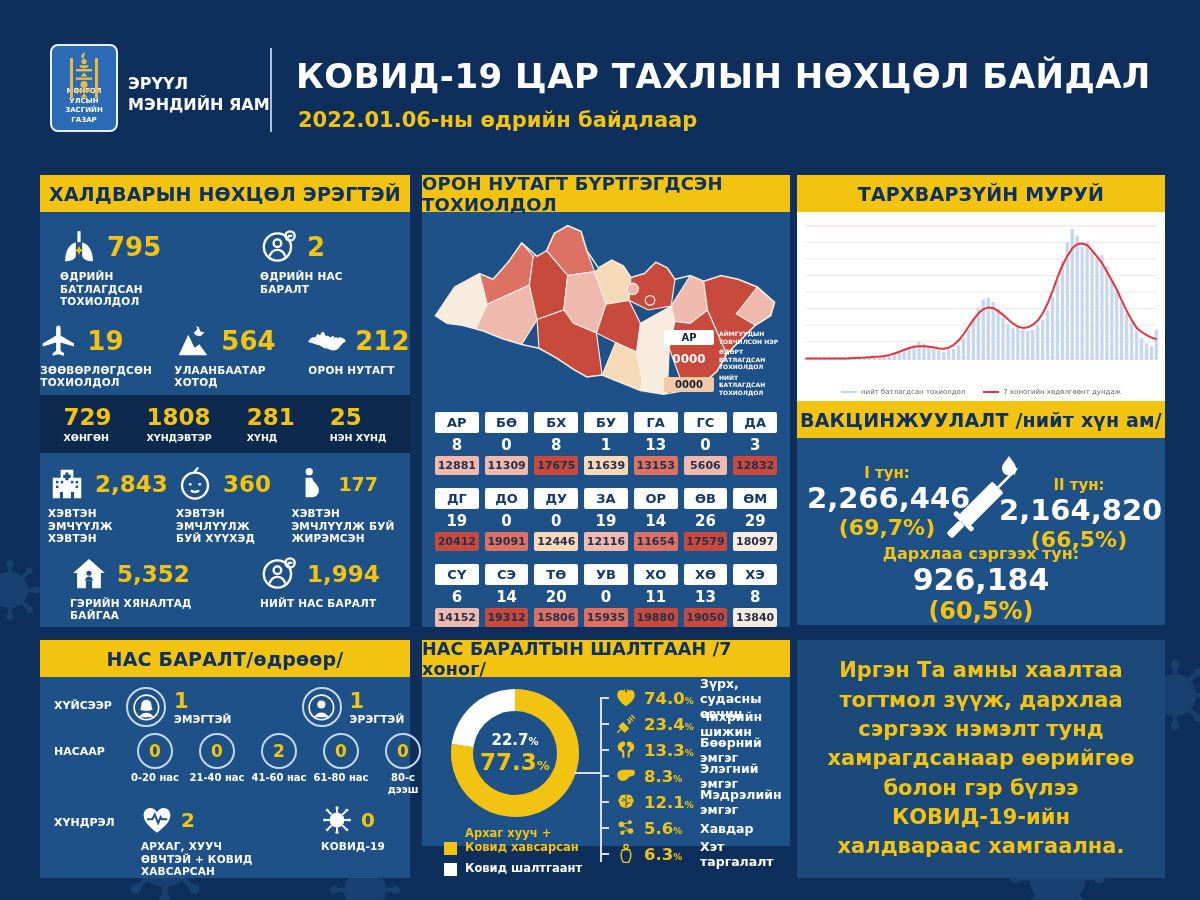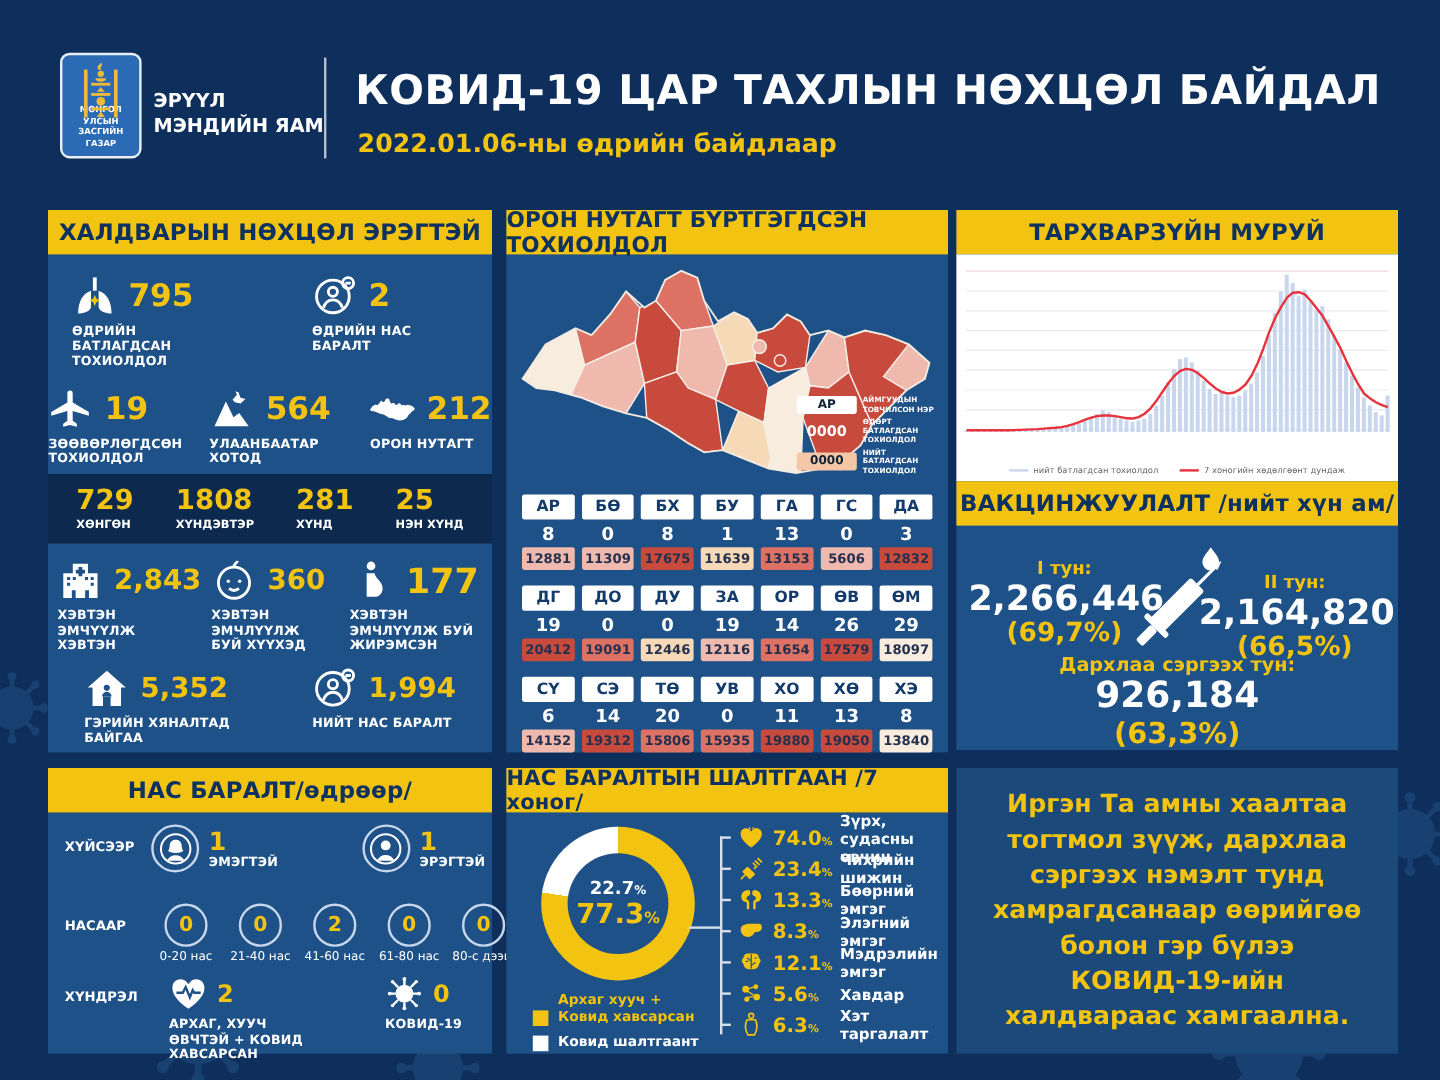--- a/index.html
+++ b/index.html
@@ -50,21 +50,21 @@
   #p-deaths{left:40px;top:640px;width:370px;height:238px;}
   .d-row{display:flex;align-items:flex-start;padding:0 10px 0 14px;}
   .d-cat{width:72px;color:#fff;font-size:11px;font-weight:bold;flex:none;padding-top:12px;}
   .d-group{display:flex;align-items:center;gap:8px;}
   .circle-icon{width:40px;height:40px;border:2px solid #C6D7EC;border-radius:50%;color:#fff;display:flex;align-items:center;justify-content:center;box-sizing:border-box;}
   .circle-icon svg{width:80%;height:80%;}
   .d-vl .s-val{font-size:22px;}
   .d-vl .s-label{margin-top:0;}
   .num-circle{width:36px;height:36px;border:2px solid #C6D7EC;border-radius:50%;color:var(--yellow);font-size:17px;font-weight:bold;display:flex;align-items:center;justify-content:center;box-sizing:border-box;margin:0 auto;}
   .age-item{width:58px;text-align:center;}
-  .age-label{color:#fff;font-size:10px;font-weight:normal;margin-top:3px;line-height:1.2;text-align:center;}
+  .age-label{color:#fff;font-size:10px;font-weight:bold;margin-top:3px;line-height:1.2;text-align:center;}
   .comp-item{display:flex;flex-direction:column;max-width:132px;}
   .comp-top{display:flex;align-items:center;gap:8px;}
   .comp-icon{width:32px;height:32px;color:#fff;}
   .comp-icon svg{width:100%;height:100%;}
 
   
   #p-regions{left:422px;top:175px;width:368px;height:452px;}
   #p-regions .phdr{font-size:18px;}
   .map-zone{position:relative;height:192px;}
   .map-zone svg.mnmap{position:absolute;left:8px;top:6px;}
@@ -82,21 +82,21 @@
   .daily{color:#fff;font-weight:bold;font-size:15px;height:23px;display:flex;align-items:center;justify-content:center;}
   .total{height:19px;border-radius:2px;color:#25304F;font-weight:bold;font-size:11px;display:flex;align-items:center;justify-content:center;}
   .tone-light{background:var(--mred-light);} .tone-medium{background:var(--mred-med);}
   .tone-dark{background:var(--mred-dark);} .tone-cream{background:var(--mred-cream);}
   .tone-pale{background:var(--mred-pale);}
   .mfill-dark{fill:var(--mred-dark);} .mfill-med{fill:var(--mred-med);}
   .mfill-light{fill:var(--mred-light);} .mfill-cream{fill:var(--mred-cream);}
   .mfill-pale{fill:var(--mred-pale);}
 
   
-  #p-causes{left:422px;top:640px;width:368px;height:238px;}
+  #p-causes{left:422px;top:640px;width:368px;height:206px;}
   #p-causes .phdr{font-size:17.5px;}
   .causes-body{display:flex;padding:8px 10px 0 14px;position:relative;}
   .donut-col{width:158px;flex:none;}
   .donut-wrap{position:relative;width:128px;height:128px;margin:4px auto 0;}
   .donut{width:128px;height:128px;border-radius:50%;}
   .donut-hole{position:absolute;left:22px;top:22px;width:84px;height:84px;border-radius:50%;background:var(--pblue);display:flex;flex-direction:column;align-items:center;justify-content:center;}
   .dsmall{color:#fff;font-size:15px;font-weight:bold;}
   .dbig{color:var(--yellow);font-size:23px;font-weight:bold;}
   .dunit{font-size:10px;}
   .donut-legend{margin-top:10px;display:flex;flex-direction:column;gap:7px;padding-left:8px;}
@@ -334,21 +334,21 @@
           <div class="s-label">ХЭВТЭН ЭМЧЛҮҮЛЖ БУЙ ХҮҮХЭД</div>
         </div>
         <div class="stat" style="max-width:112px">
           <div class="stat-top">
             <span class="s-icon">
               <svg viewBox="0 0 24 24" fill="currentColor">
                 <circle cx="11.5" cy="4.2" r="2.3"></circle>
                 <path d="M9.2 8h4.2c.4 3 4.2 4.2 4.2 8 0 2.4-1.8 4.4-4.2 4.4H9.2z"></path>
               </svg>
             </span>
-            <span class="s-val" style="font-size:29px">177</span>
+            <span class="s-val" style="font-size:19px">177</span>
           </div>
           <div class="s-label">ХЭВТЭН ЭМЧЛҮҮЛЖ БУЙ ЖИРЭМСЭН</div>
         </div>
       </div>
     <div class="stat-row" style="margin-top:10px;gap:60px">
 
     <div class="stat" style="max-width:130px">
           <div class="stat-top">
             <span class="s-icon">
               <svg viewBox="0 0 24 24" fill="currentColor">
@@ -402,21 +402,21 @@
                 <circle cx="12" cy="12" r="10.2"></circle>
                 <circle cx="12" cy="9.6" r="3.4" fill="currentColor" stroke="none"></circle>
                 <path d="M5.8 20.2c1.6-2.8 3.7-4 6.2-4s4.6 1.2 6.2 4" fill="currentColor" stroke="none"></path>
               </svg>
             </span>
             <div class="d-vl"><span class="s-val" style="font-size:21px">1</span>
             <div class="s-label">ЭРЭГТЭЙ</div></div>
           </div>
         </div>
     </div>
-    <div class="d-row" style="margin-top:26px">
+    <div class="d-row" style="margin-top:6px">
       <div class="d-cat">НАСААР</div>
       <div style="display:flex;gap:4px;flex:1;justify-content:space-between">
 
       <div class="age-item">
             <div class="num-circle">0</div>
             <div class="age-label">0-20 нас</div>
           </div>
           <div class="age-item">
             <div class="num-circle">0</div>
             <div class="age-label">21-40 нас</div>
@@ -846,21 +846,21 @@
         <div class="vax-pct">(69,7%)</div>
       </div>
       <div class="vax-block vb-2">
         <div class="vax-label">II тун:</div>
         <div class="vax-num">2,164,820</div>
         <div class="vax-pct">(66,5%)</div>
       </div>
       <div class="vax-block vb-boost">
         <div class="vax-label" style="font-size:16px">Дархлаа сэргээх тун:</div>
         <div class="vax-num">926,184</div>
-        <div class="vax-pct" style="font-size:24px">(63,3%)</div>
+        <div class="vax-pct" style="font-size:24px">(60,5%)</div>
       </div>
     </div>
   </div>
 
   <div class="panel" id="p-message">
     <div class="message">Иргэн Та амны хаалтаа тогтмол зүүж, дархлаа сэргээх нэмэлт тунд хамрагдсанаар өөрийгөө болон гэр бүлээ КОВИД-19-ийн халдвараас хамгаална.</div>
   </div>
 
 </div>
 

